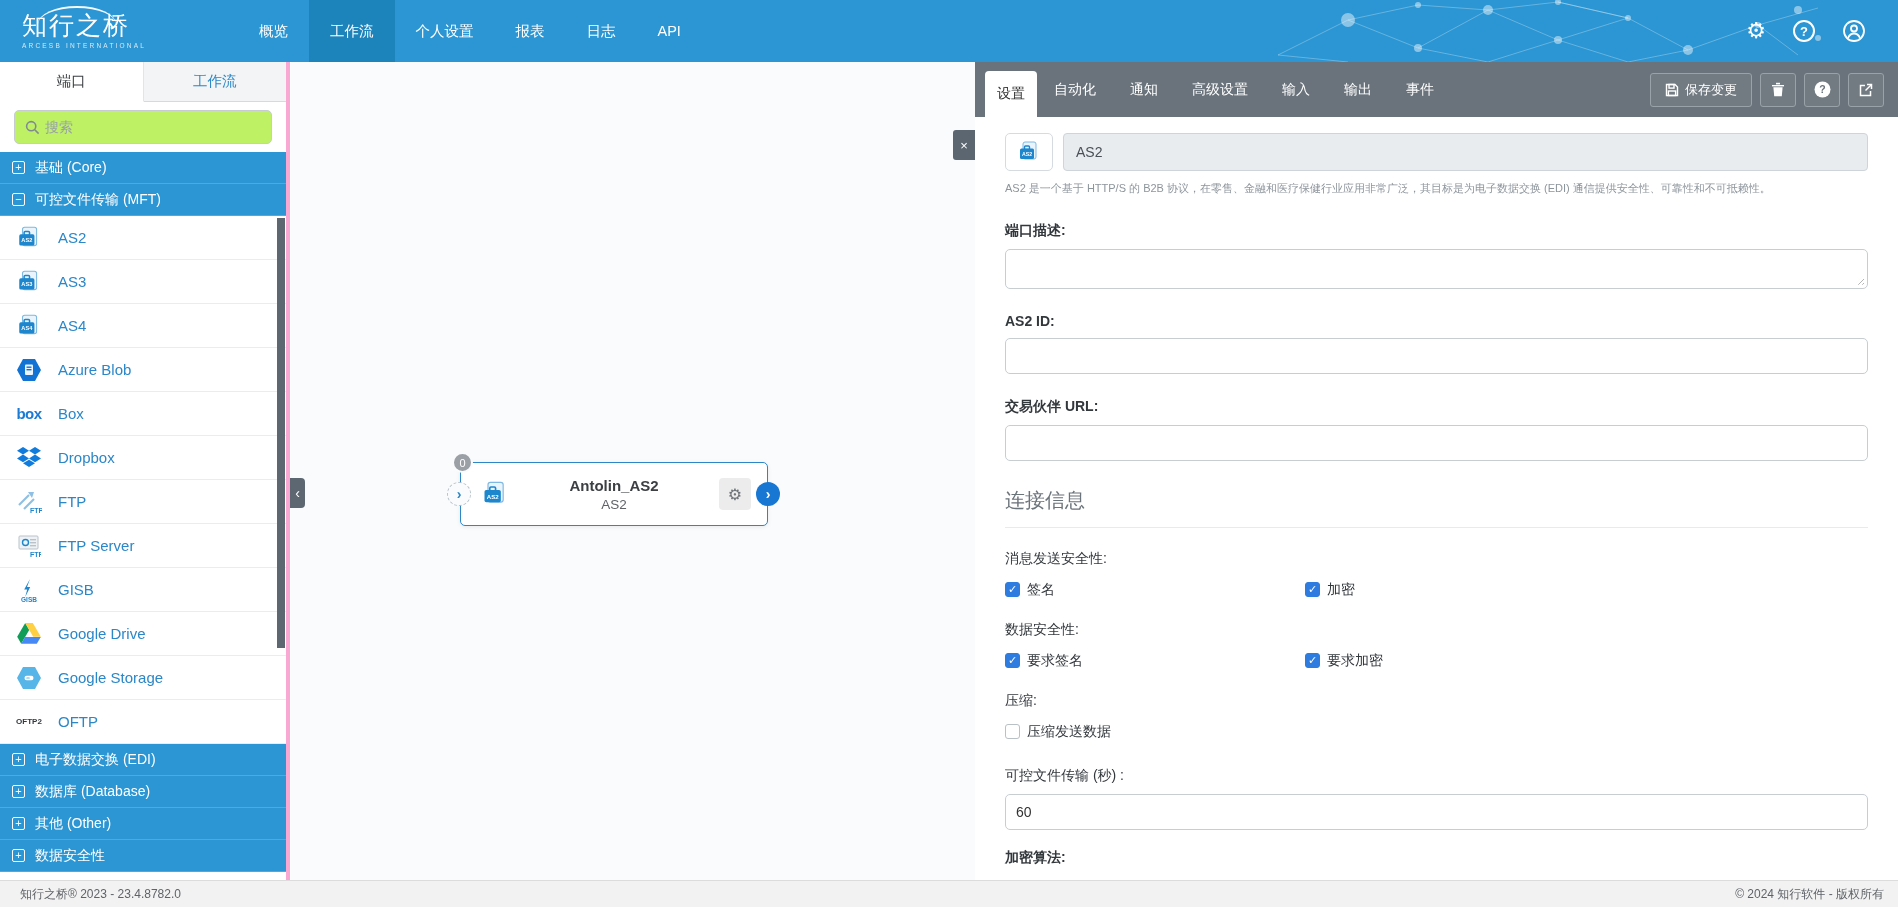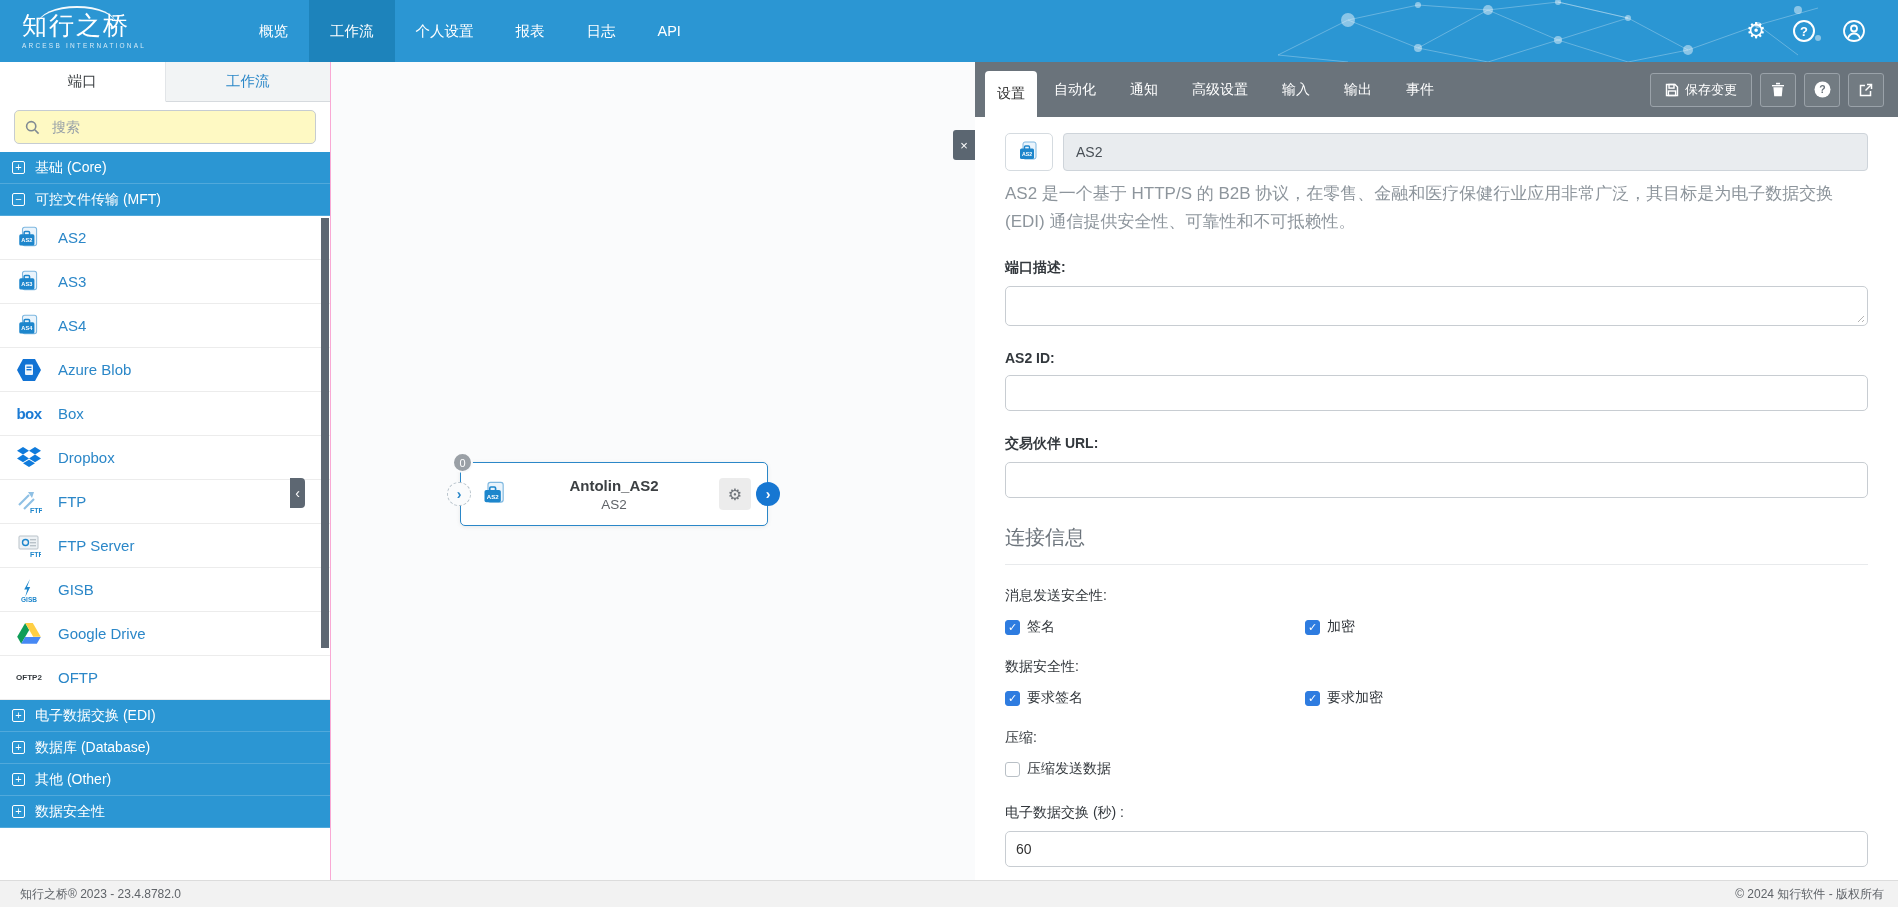--- a/index.html
+++ b/index.html
@@ -19,30 +19,30 @@
   .nav-items { position:absolute; left:238px; top:0; height:62px; display:flex; align-items:stretch; }
   .nav-item { display:flex; align-items:center; padding:0 21px; color:#fff; font-size:14.5px; cursor:pointer; }
   .nav-item.active { background:#1d83bb; }
   .nav-icons { position:absolute; right:32px; top:0; height:62px; display:flex; align-items:center; gap:27px; }
   .nav-ic { color:#fff; cursor:pointer; display:flex; align-items:center; justify-content:center; }
   .gear-glyph { font-size:22px; line-height:22px; }
   .circle-ic { width:22px; height:22px; border:2px solid #fff; border-radius:50%;
                display:flex; align-items:center; justify-content:center; font-size:13px; font-weight:bold; color:#fff; }
 
   
-  .sidebar { position:absolute; left:0; top:62px; width:331px; bottom:27px; background:#fff;
-             border-right:1px solid #f9a8d4; z-index:3; }
+  .sidebar { position:absolute; left:0; top:62px; width:290px; bottom:27px; background:#fff;
+             border-right:4px solid #f9a8d4; z-index:3; }
   .side-tabs { display:flex; height:40px; }
   .side-tab { flex:1; display:flex; align-items:center; justify-content:center; font-size:14.5px;
               background:#f2f4f5; border-bottom:1px solid #d6dade; color:#2b87c8; cursor:pointer; }
   .side-tab.active { background:#fff; border-bottom-color:transparent; color:#3c4043;
                      border-right:1px solid #e2e5e8; }
   .search-wrap { padding:8px 14px; height:50px; }
   .search-box { position:relative; height:34px; border:1px solid #c6ccd2; border-radius:5px;
-                display:flex; align-items:center; padding:0 10px; gap:12px; background:#fef9c3; }
+                display:flex; align-items:center; padding:0 10px; gap:5px; background:#bef264; }
   .search-box input { flex:1; border:none; outline:none; font-size:14px; color:#333; background:transparent; }
   .search-box input::placeholder { color:#98a1a8; }
   .side-cat { height:32px; background:#2b96d3; color:#fff; display:flex; align-items:center; gap:10px;
               padding:0 12px; font-size:14px; border-bottom:1px solid rgba(255,255,255,.18); cursor:pointer; }
   .cat-toggle { width:13px; height:13px; border:1px solid #fff; border-radius:2px; font-size:11px;
                 line-height:11px; display:flex; align-items:center; justify-content:center; flex:0 0 13px; }
   .side-item { height:44px; display:flex; align-items:center; gap:12px; padding:0 10px 0 12px;
                border-bottom:1px solid #ececec; cursor:pointer; background:#fff; }
   .side-item-icon { width:34px; display:flex; justify-content:center; align-items:center; }
   .side-item-label { color:#2b87c8; font-size:15px; }
@@ -87,21 +87,21 @@
   .pbtn { height:34px; border:1px solid #9aa2a9; background:rgba(255,255,255,.06); color:#fff;
           border-radius:3px; display:flex; align-items:center; justify-content:center; font-size:13px; cursor:pointer; }
   .pbtn.save { padding:0 14px; gap:6px; }
   .pbtn.square { width:36px; }
   .panel-content { position:absolute; top:55px; left:0; right:0; bottom:0; padding:16px 30px 0; overflow:hidden; background:#fff; }
   .name-row { display:flex; gap:10px; align-items:center; }
   .name-icon-box { width:48px; height:38px; border:1px solid #d5dbe0; border-radius:5px; flex:0 0 48px;
                    display:flex; align-items:center; justify-content:center; background:#fff; }
   .name-input { flex:1; height:38px; background:#e9ecef; border:1px solid #ced4da; border-radius:4px;
                 padding:0 12px; font-size:14px; color:#495057; }
-  .panel-desc { margin-top:9px; font-size:17px; color:#8d959c; line-height:1.62; }
+  .panel-desc { margin-top:9px; font-size:11px; color:#8d959c; line-height:1.62; }
   .f-label { margin-top:24px; font-weight:bold; font-size:14px; color:#33383d; }
   .f-input { margin-top:9px; width:100%; height:36px; border:1px solid #c8cdd2; border-radius:5px;
              padding:0 10px; font-size:14px; color:#333; background:#fff; }
   .f-textarea { margin-top:9px; width:100%; height:40px; border:1px solid #c8cdd2; border-radius:5px;
                 position:relative; background:#fff; }
   .resize-corner { position:absolute; right:3px; bottom:3px; width:9px; height:9px;
                    background:repeating-linear-gradient(135deg,transparent,transparent 2px,#b5b5b5 2px,#b5b5b5 3px);
                    clip-path:polygon(100% 0,100% 100%,0 100%); }
   .section-h { margin-top:26px; font-size:20px; color:#6b737b; padding-bottom:13px;
                border-bottom:1px solid #e8eaec; font-weight:normal; }
@@ -295,20 +295,30 @@
         </div>
         <div class="side-item">
           <span class="side-item-icon">
             <svg width="24" height="21" viewBox="0 0 24 21">
               <path fill="#0f9d58" d="M8.2 0 L0.2 13.8 L4.2 20.8 L12.2 7 Z"></path>
               <path fill="#ffcf44" d="M8.2 0 h7.6 l8 13.8 h-7.6 Z"></path>
               <path fill="#4688f4" d="M4.2 20.8 l3.9-6.9 h15.7 l-4 6.9 Z"></path>
             </svg>
           </span>
           <span class="side-item-label">Google Drive</span>
+        </div>
+        <div class="side-item">
+          <span class="side-item-icon">
+            <svg width="24" height="22" viewBox="0 0 24 22">
+              <polygon points="6,0 18,0 24,11 18,22 6,22 0,11" fill="#58b5e8"></polygon>
+              <rect x="7.5" y="8.8" width="9" height="4.4" rx="2.2" fill="#fff"></rect>
+              <rect x="9.2" y="10.4" width="3.6" height="1.2" rx="0.6" fill="#58b5e8"></rect>
+            </svg>
+          </span>
+          <span class="side-item-label">Google Storage</span>
         </div>
         <div class="side-item">
           <span class="side-item-icon">
             <span class="icon-word-sm">OFTP2</span>
           </span>
           <span class="side-item-label">OFTP</span>
         </div>
       </div>
     <div id="side-bottom-cats">
         <div class="side-cat">
@@ -454,21 +464,21 @@
         </div>
 
       <div class="g-label">压缩:</div>
       <div class="cb-row" id="row-compress">
           <label class="cb-item">
             <span class="cb-box"></span>
             <span class="cb-label">压缩发送数据</span>
           </label>
         </div>
 
-      <div class="g-label" style="margin-top:26px">电子数据交换 (秒) :</div>
+      <div class="g-label" style="margin-top:26px">可控文件传输 (秒) :</div>
       <input class="f-input" value="60" style="">
 
       <div class="clip-label">加密算法:</div>
     </div>
   </section>
 
   <footer class="footer">
     <span>知行之桥® 2023 - 23.4.8782.0</span>
     <span>© 2024 知行软件 - 版权所有</span>
   </footer>

